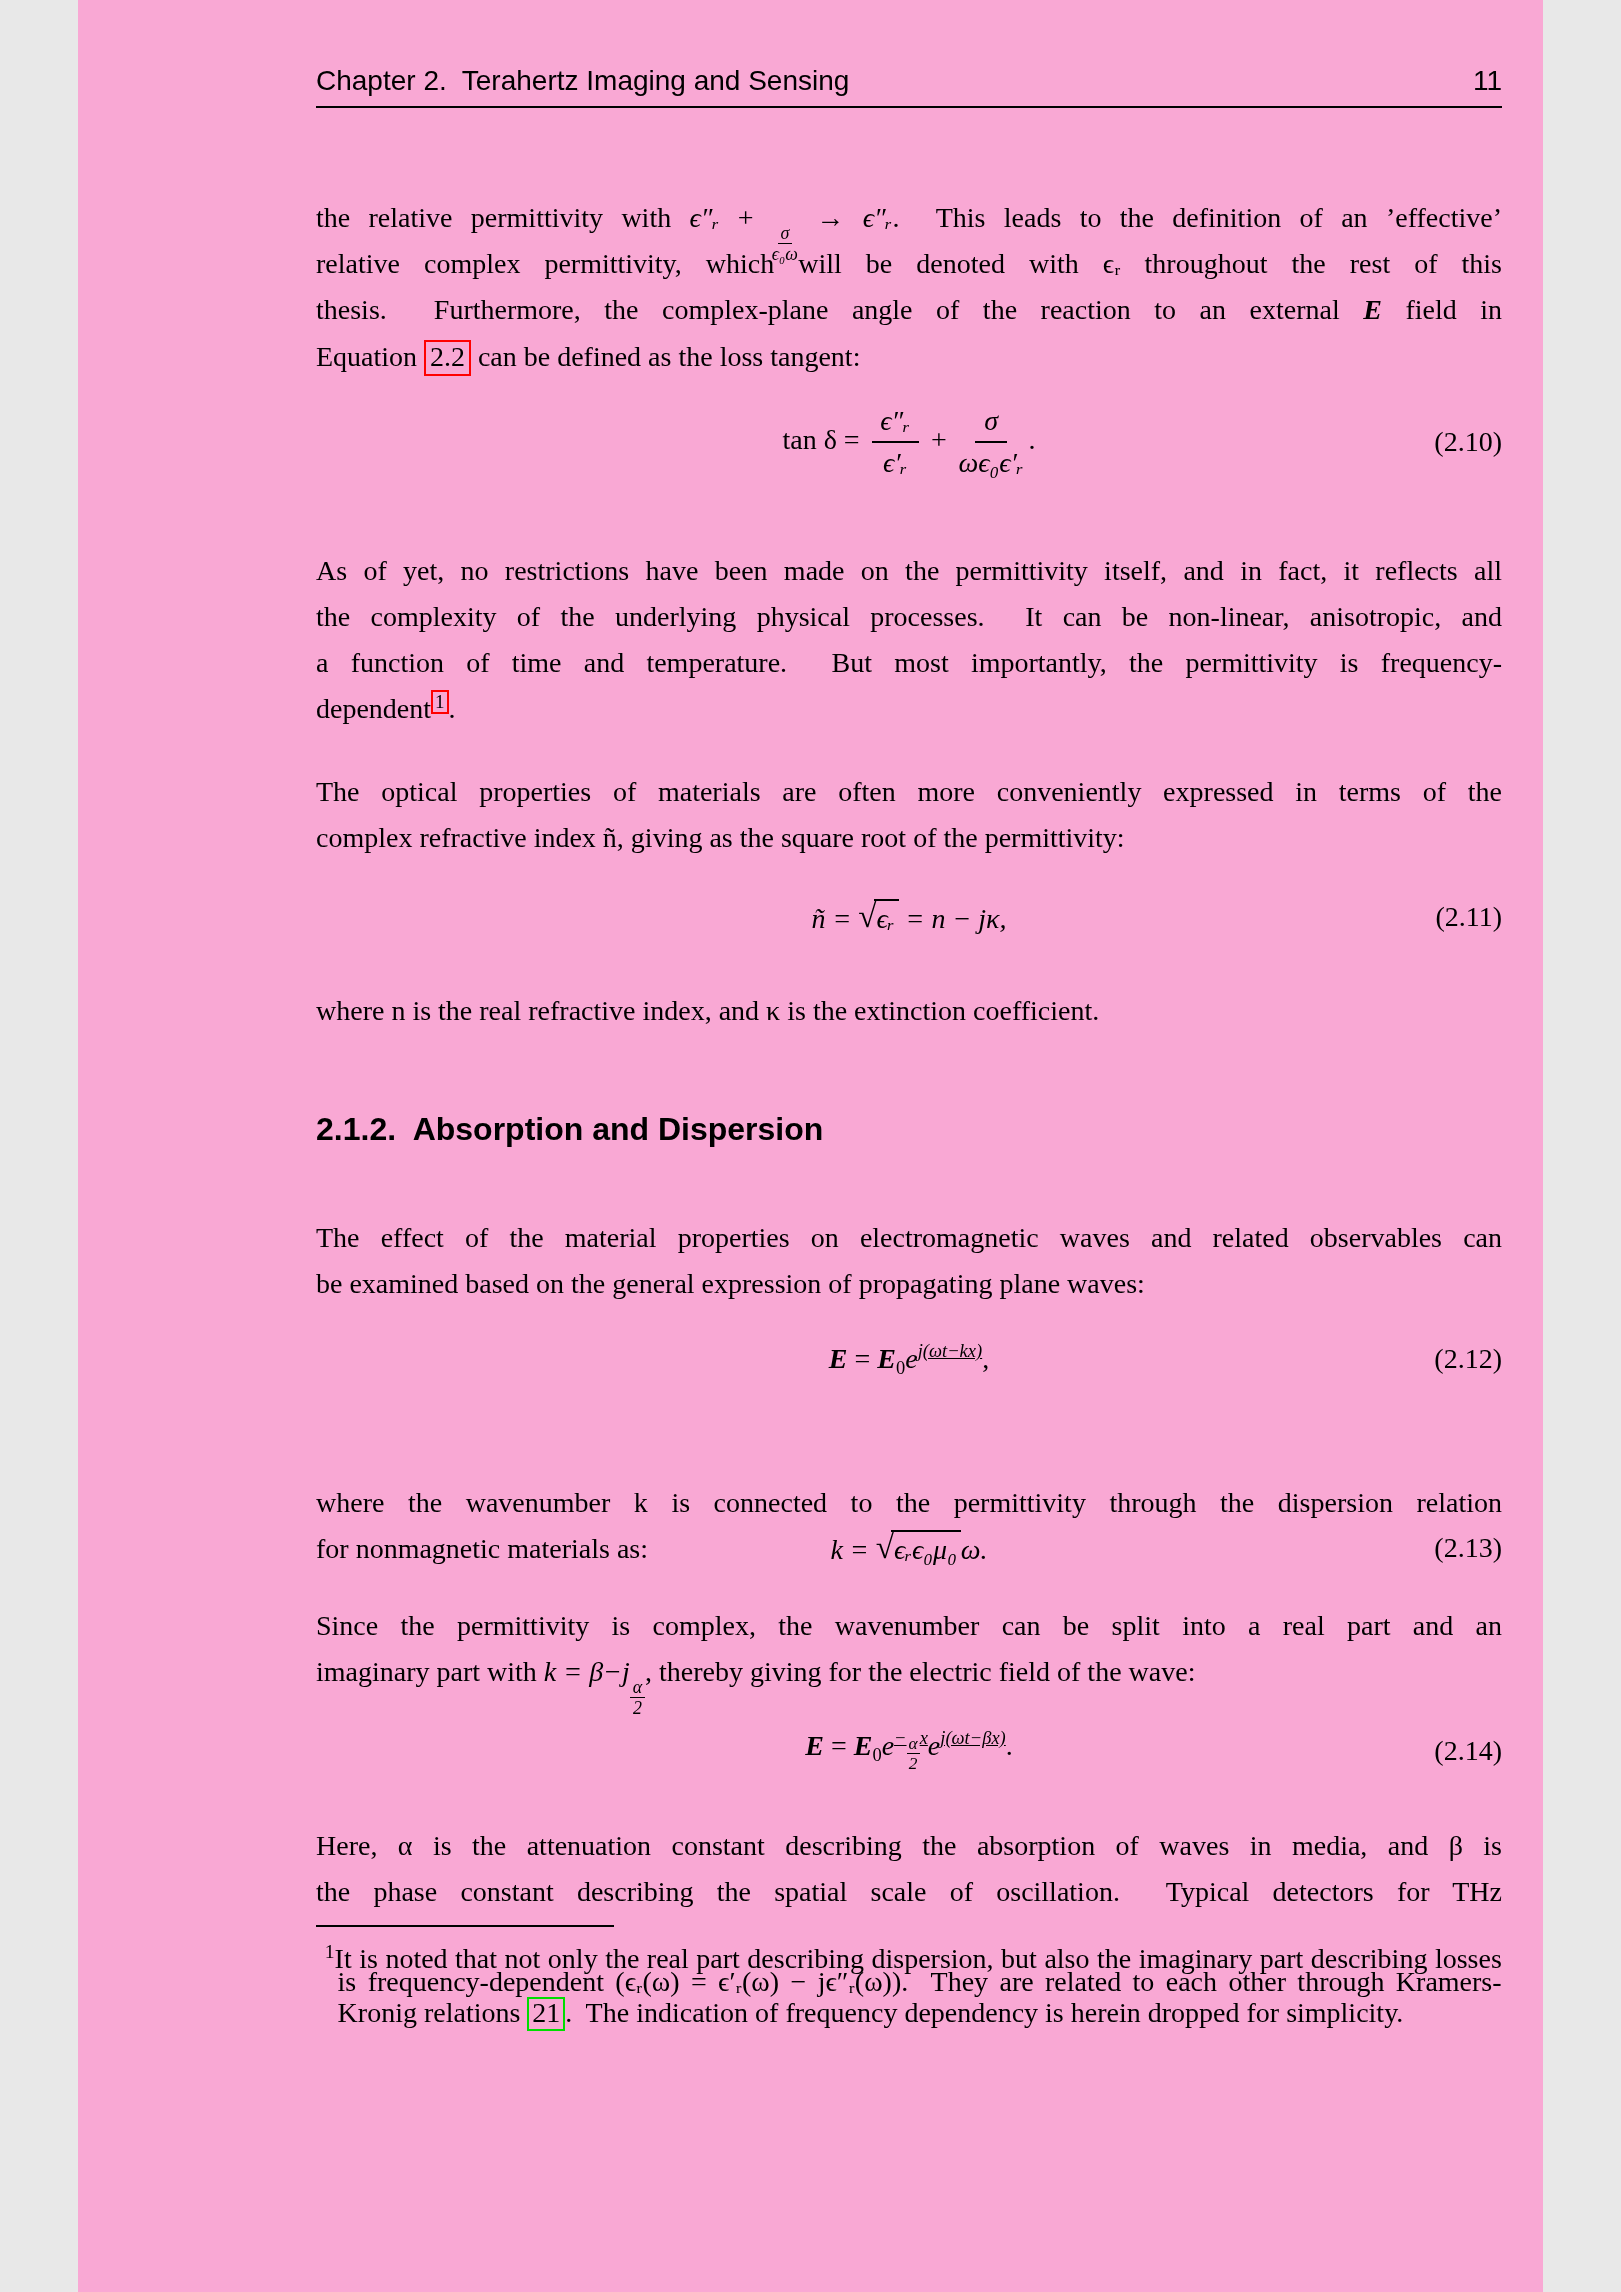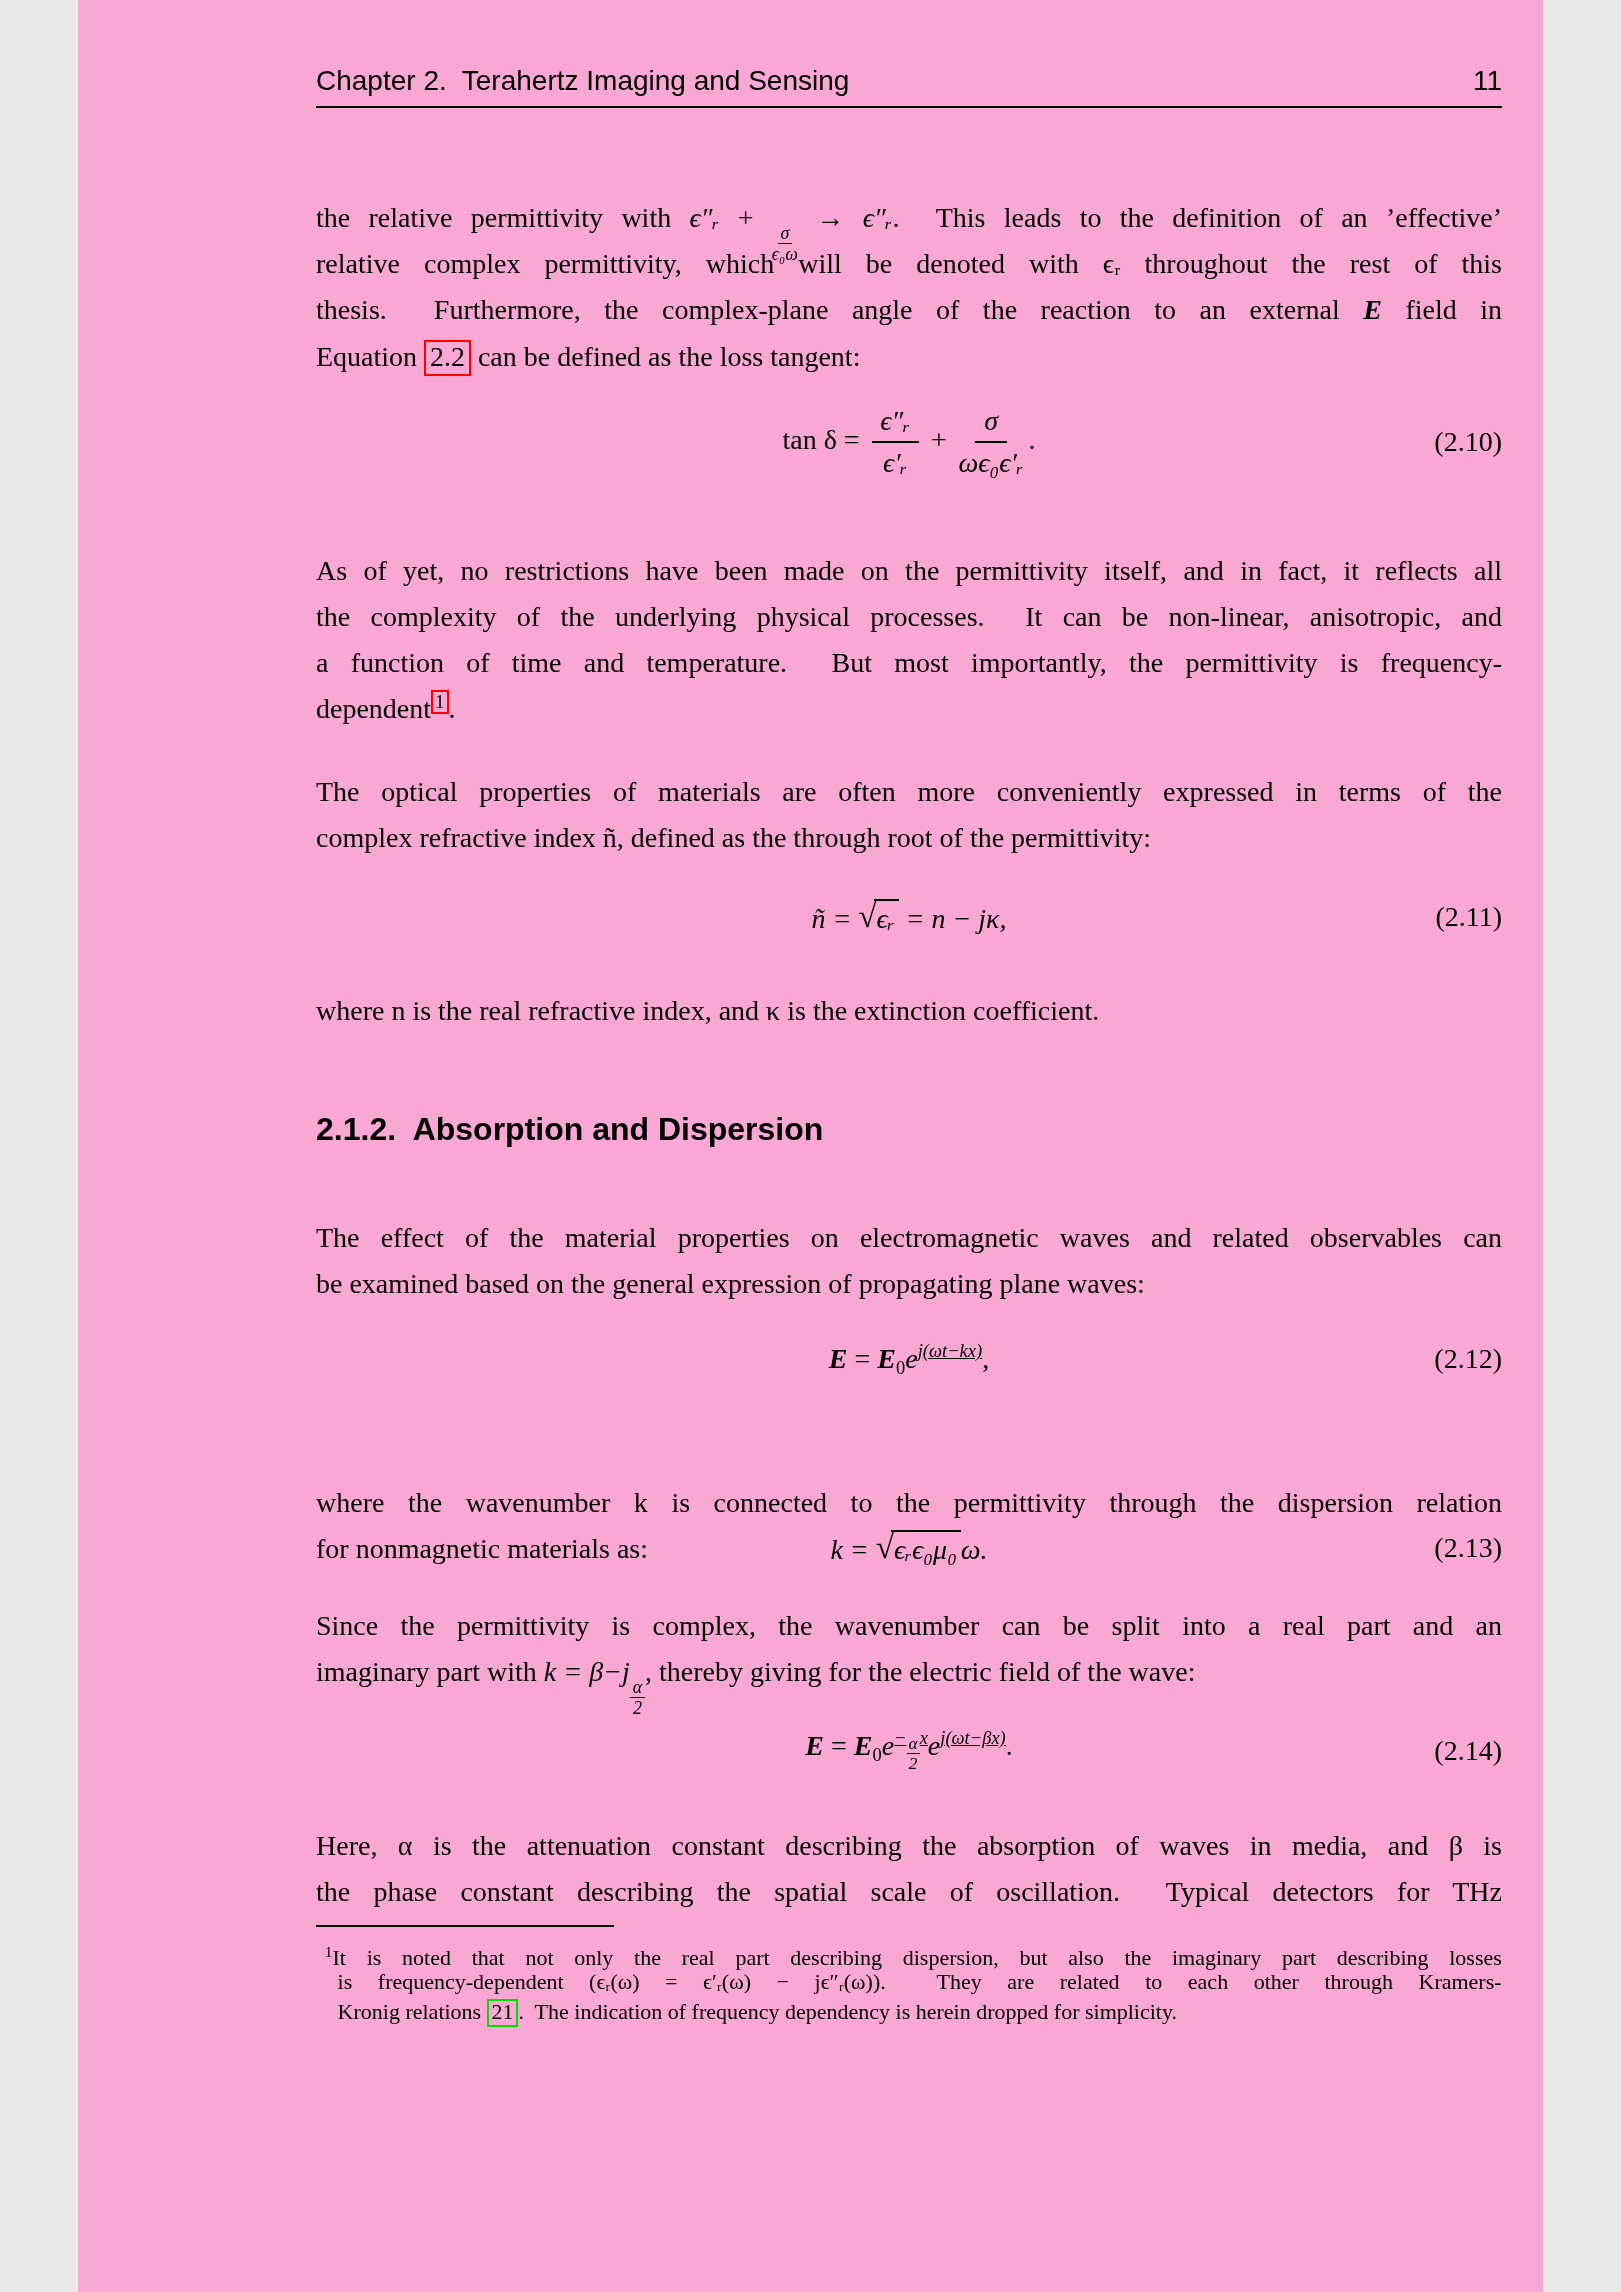--- a/index.html
+++ b/index.html
@@ -62,21 +62,21 @@
   .supfrac .n { border-bottom:1.5px solid #000; padding:0 2px 1px; }
   .supfrac .d { padding-top:1px; }
   
   .section {
     position:absolute; left:238px; top:1111px; width:1186px;
     font-family:"Liberation Sans","DejaVu Sans",sans-serif;
     font-weight:700; font-size:32px;
   }
   
   .fnrule { position:absolute; left:238px; top:1925px; width:298px; border-top:2px solid #000; }
-  .footnote { position:absolute; left:238px; top:1937px; width:1186px; font-size:22px; }
+  .footnote { position:absolute; left:238px; top:1937px; width:1186px; font-size:28px; }
   .fnline { height:30px; line-height:30px; text-align:justify; text-align-last:justify; }
   .fnline.last { text-align-last:auto; }
   .fn1 { margin-left:8.8px; width:1177px; }
   .fncont { margin-left:21.6px; width:1164px; }
   .fnsup { font-size:0.7em; vertical-align:0.5em; }
 </style>
 </head>
 <body>
 
 <div class="page">
@@ -113,21 +113,21 @@
 
   <div class="para" style="top:548px;">
     <div class="line">As of yet, no restrictions have been made on the permittivity itself, and in fact, it reflects all</div>
     <div class="line">the complexity of the underlying physical processes.&nbsp; It can be non-linear, anisotropic, and</div>
     <div class="line">a function of time and temperature.&nbsp; But most importantly, the permittivity is frequency-</div>
     <div class="line last"><span>dependent</span><span class="fnmarkbox">1</span><span>.</span></div>
   </div>
 
   <div class="para" style="top:769px;">
     <div class="line">The optical properties of materials are often more conveniently expressed in terms of the</div>
-    <div class="line last">complex refractive index ñ, defined as the through root of the permittivity:</div>
+    <div class="line last">complex refractive index ñ, giving as the square root of the permittivity:</div>
   </div>
 
   <div class="eq" style="top:898px;">
     <span class="it">ñ = </span><span class="sqrt"><span class="radsign">√</span><span class="radbody">ϵᵣ</span></span><span class="it"> = n − jκ,</span>
     <span class="eqnum">(2.11)</span>
   </div>
 
   <div class="para" style="top:988px;">
     <div class="line last">where n is the real refractive index, and κ is the extinction coefficient.</div>
   </div>

